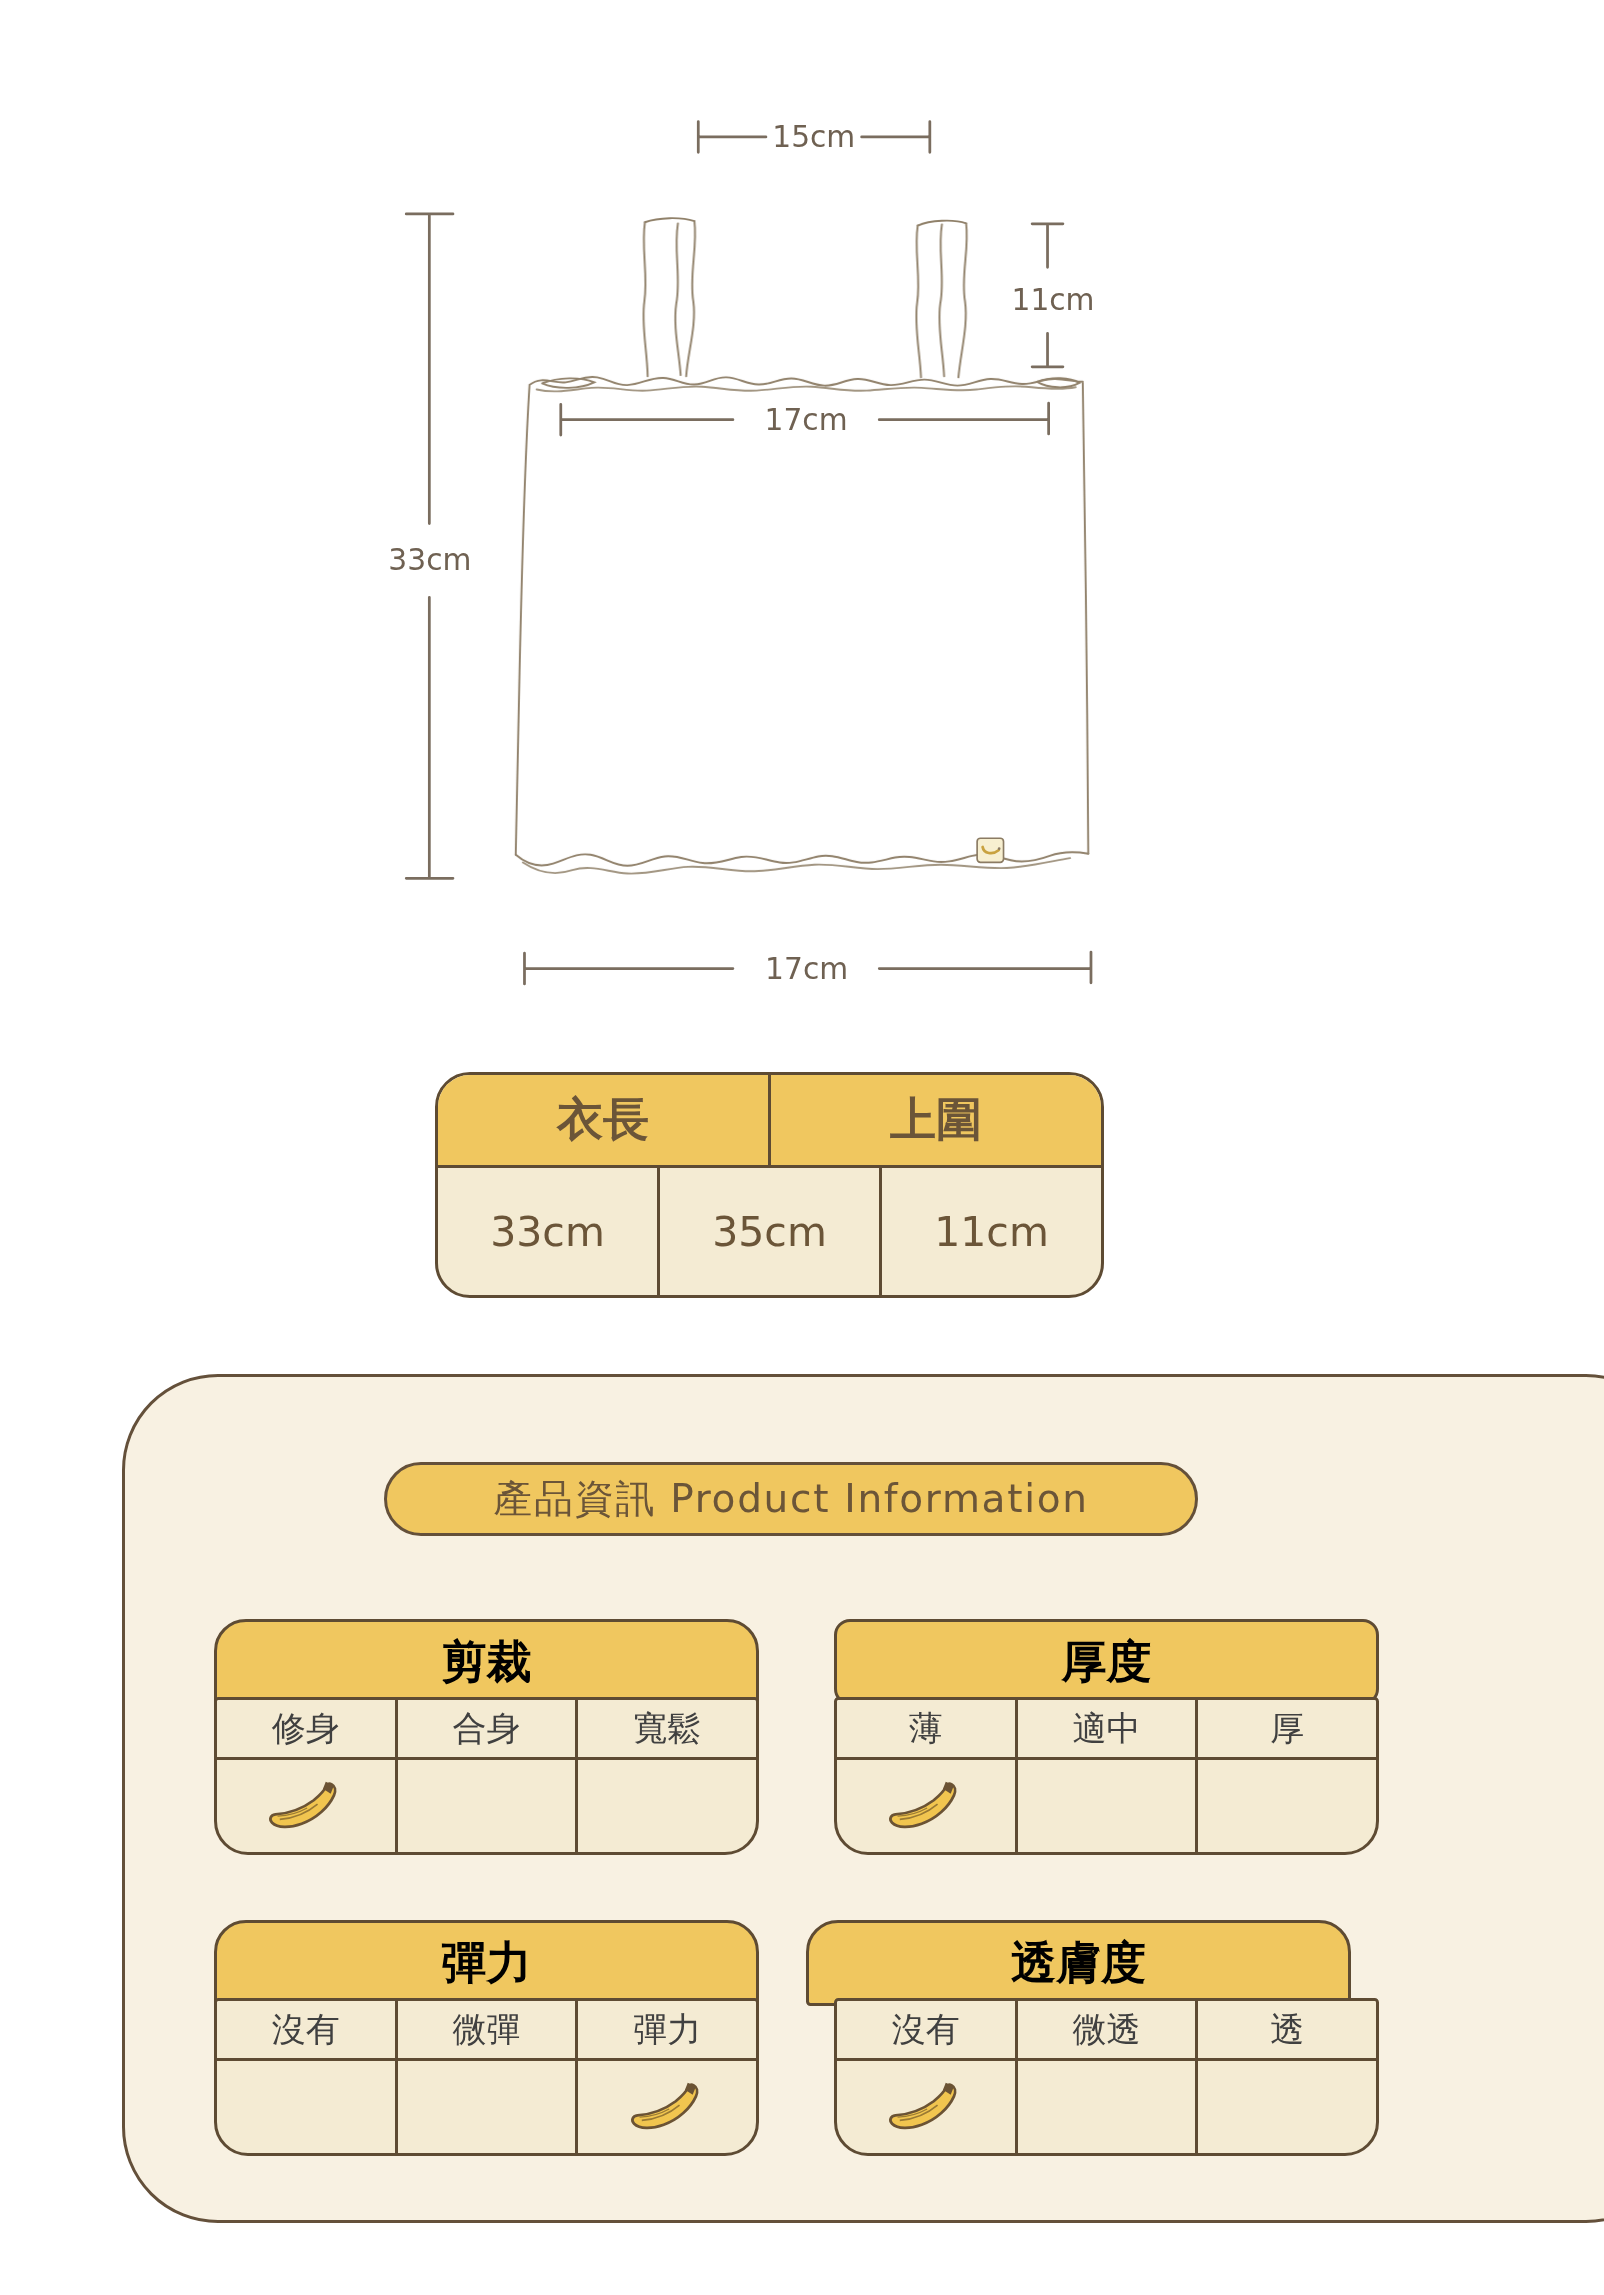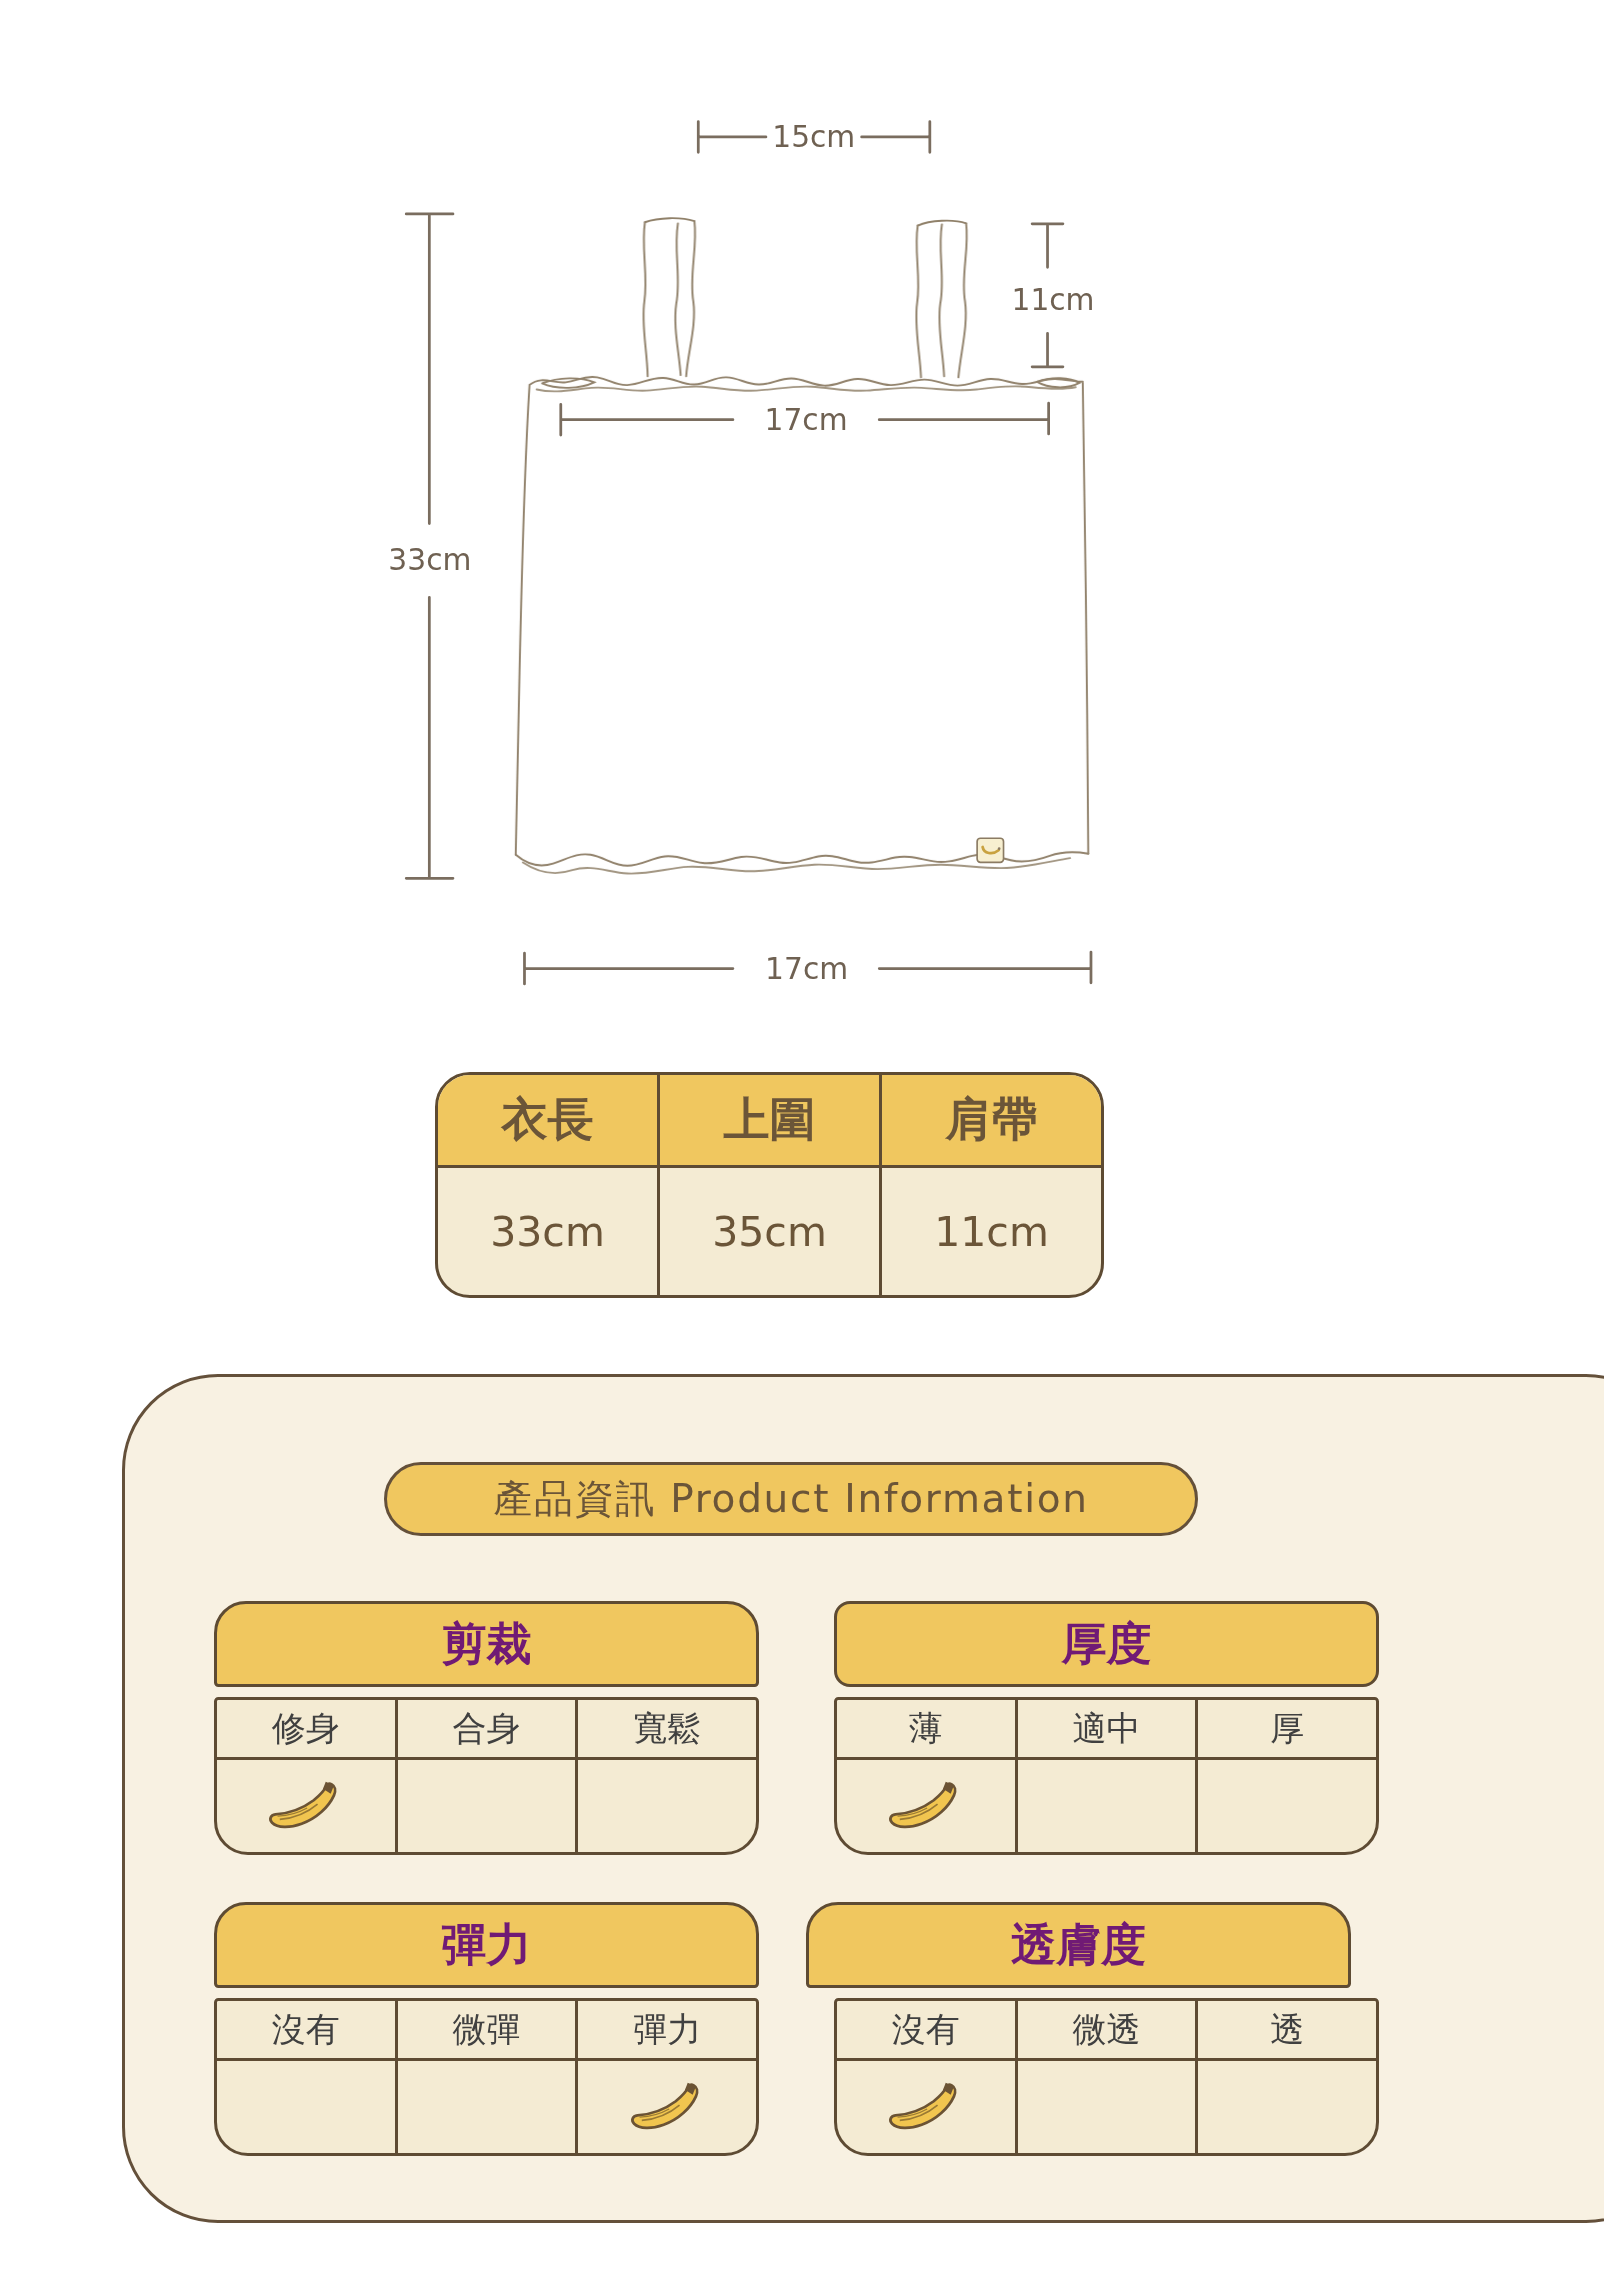--- a/index.html
+++ b/index.html
@@ -36,21 +36,21 @@
   .info-title {
     position:absolute; left:259px; top:85px; width:814px; height:74px;
     box-sizing:border-box; background:#F0C75F; border:3.9px solid #64503A; border-radius:37px;
     display:flex; align-items:center; justify-content:center;
     font-size:39px; color:#6B5538; letter-spacing:1.7px; font-weight:500;
   }
   .mini-header {
     position:absolute; width:545px; height:86px; box-sizing:border-box;
     background:#F0C75F; border:3.3px solid #5E4B33; border-radius:32px 32px 4.4px 4.4px;
     display:flex; align-items:center; justify-content:center;
-    font-size:45px; font-weight:600; color:#701a75;
+    font-size:45px; font-weight:600; color:#000000;margin-top:18px;
   }
   .mini-body {
     position:absolute; width:545px; height:158px; box-sizing:border-box;
     background:#F4EBD3; border:3.3px solid #5E4B33; border-radius:4.4px 4.4px 34px 34px;
     display:flex; flex-direction:column; overflow:hidden;
   }
   .opt-row { display:flex; flex:0 0 57px; border-bottom:3.3px solid #5E4B33; }
   .sel-row { display:flex; flex:1; }
   .opt-cell, .sel-cell {
     flex:1; display:flex; align-items:center; justify-content:center;
@@ -164,21 +164,20 @@
       <text x="1465" y="782">17cm</text>
       <text x="781" y="1037">33cm</text>
       <text x="1466" y="1780">17cm</text>
     </g>
   </svg>
 
   <div class="size-table">
     <div class="size-head">
       <div class="size-cell">衣長</div>
       <div class="size-cell">上圍</div>
-      <div class="size-cell">肩帶</div>
     </div>
     <div class="size-vals">
       <div class="size-cell">33cm</div>
       <div class="size-cell">35cm</div>
       <div class="size-cell">11cm</div>
     </div>
   </div>
 
   <div class="info-panel">
 

